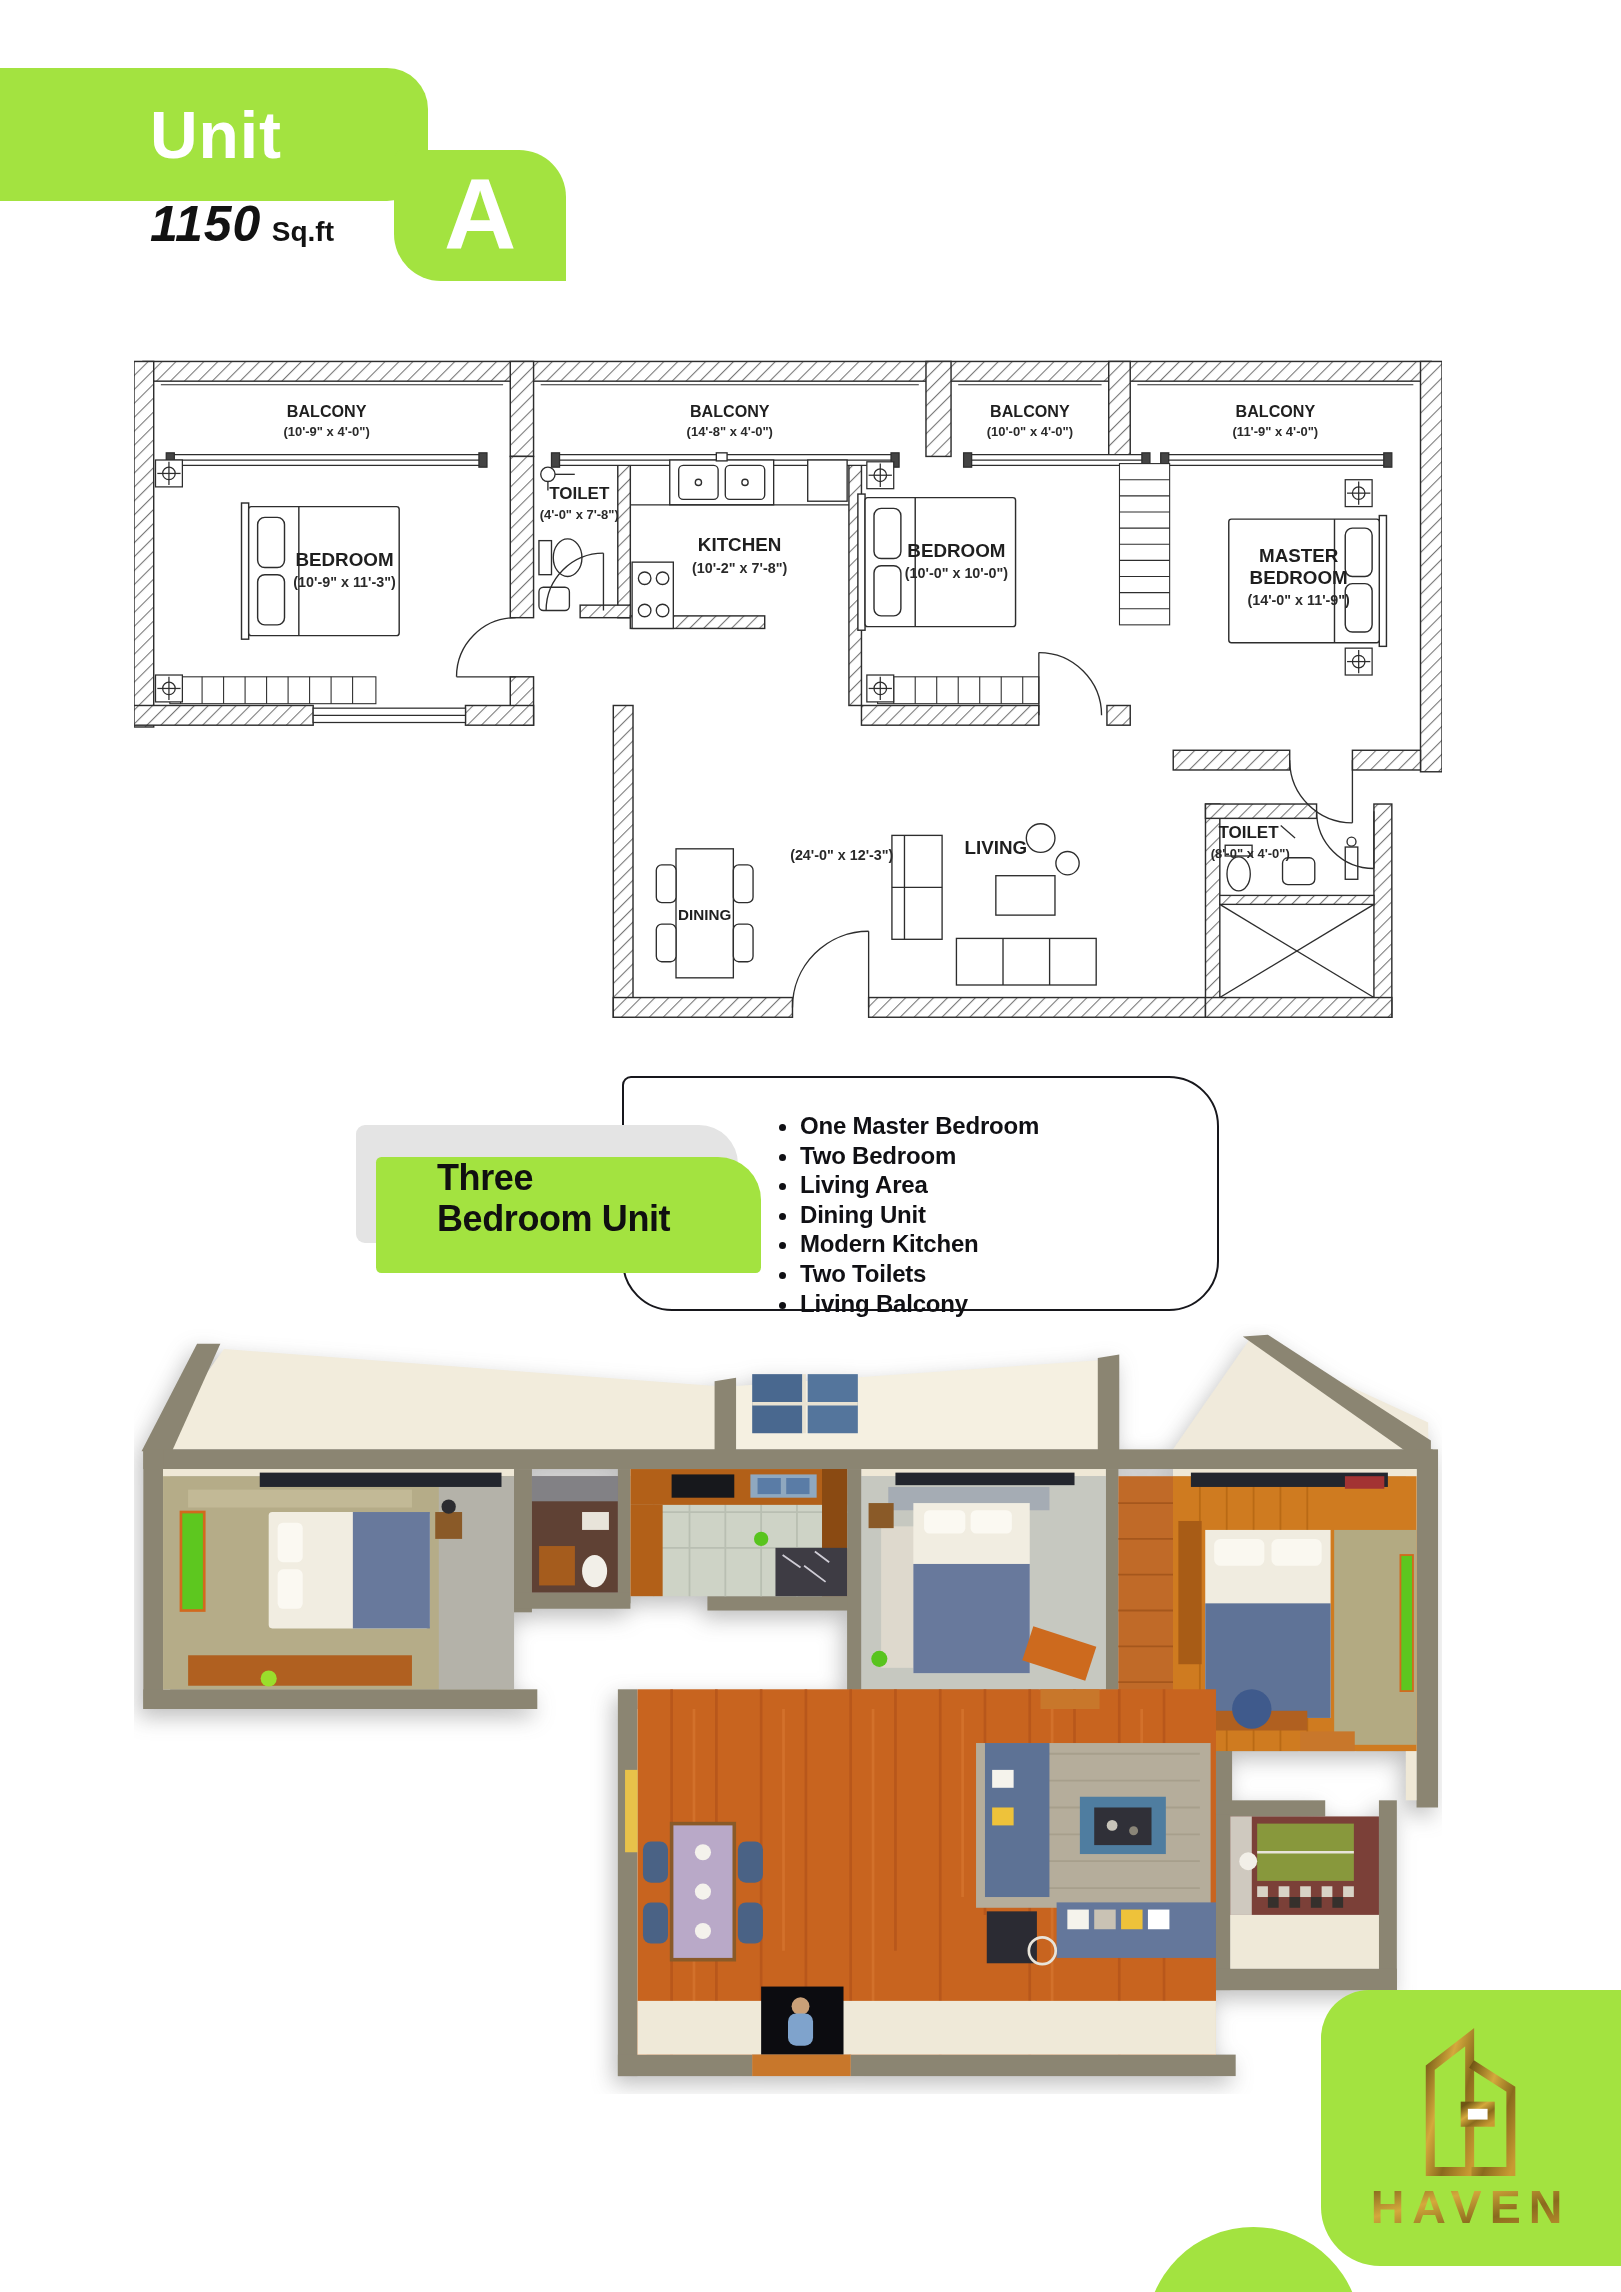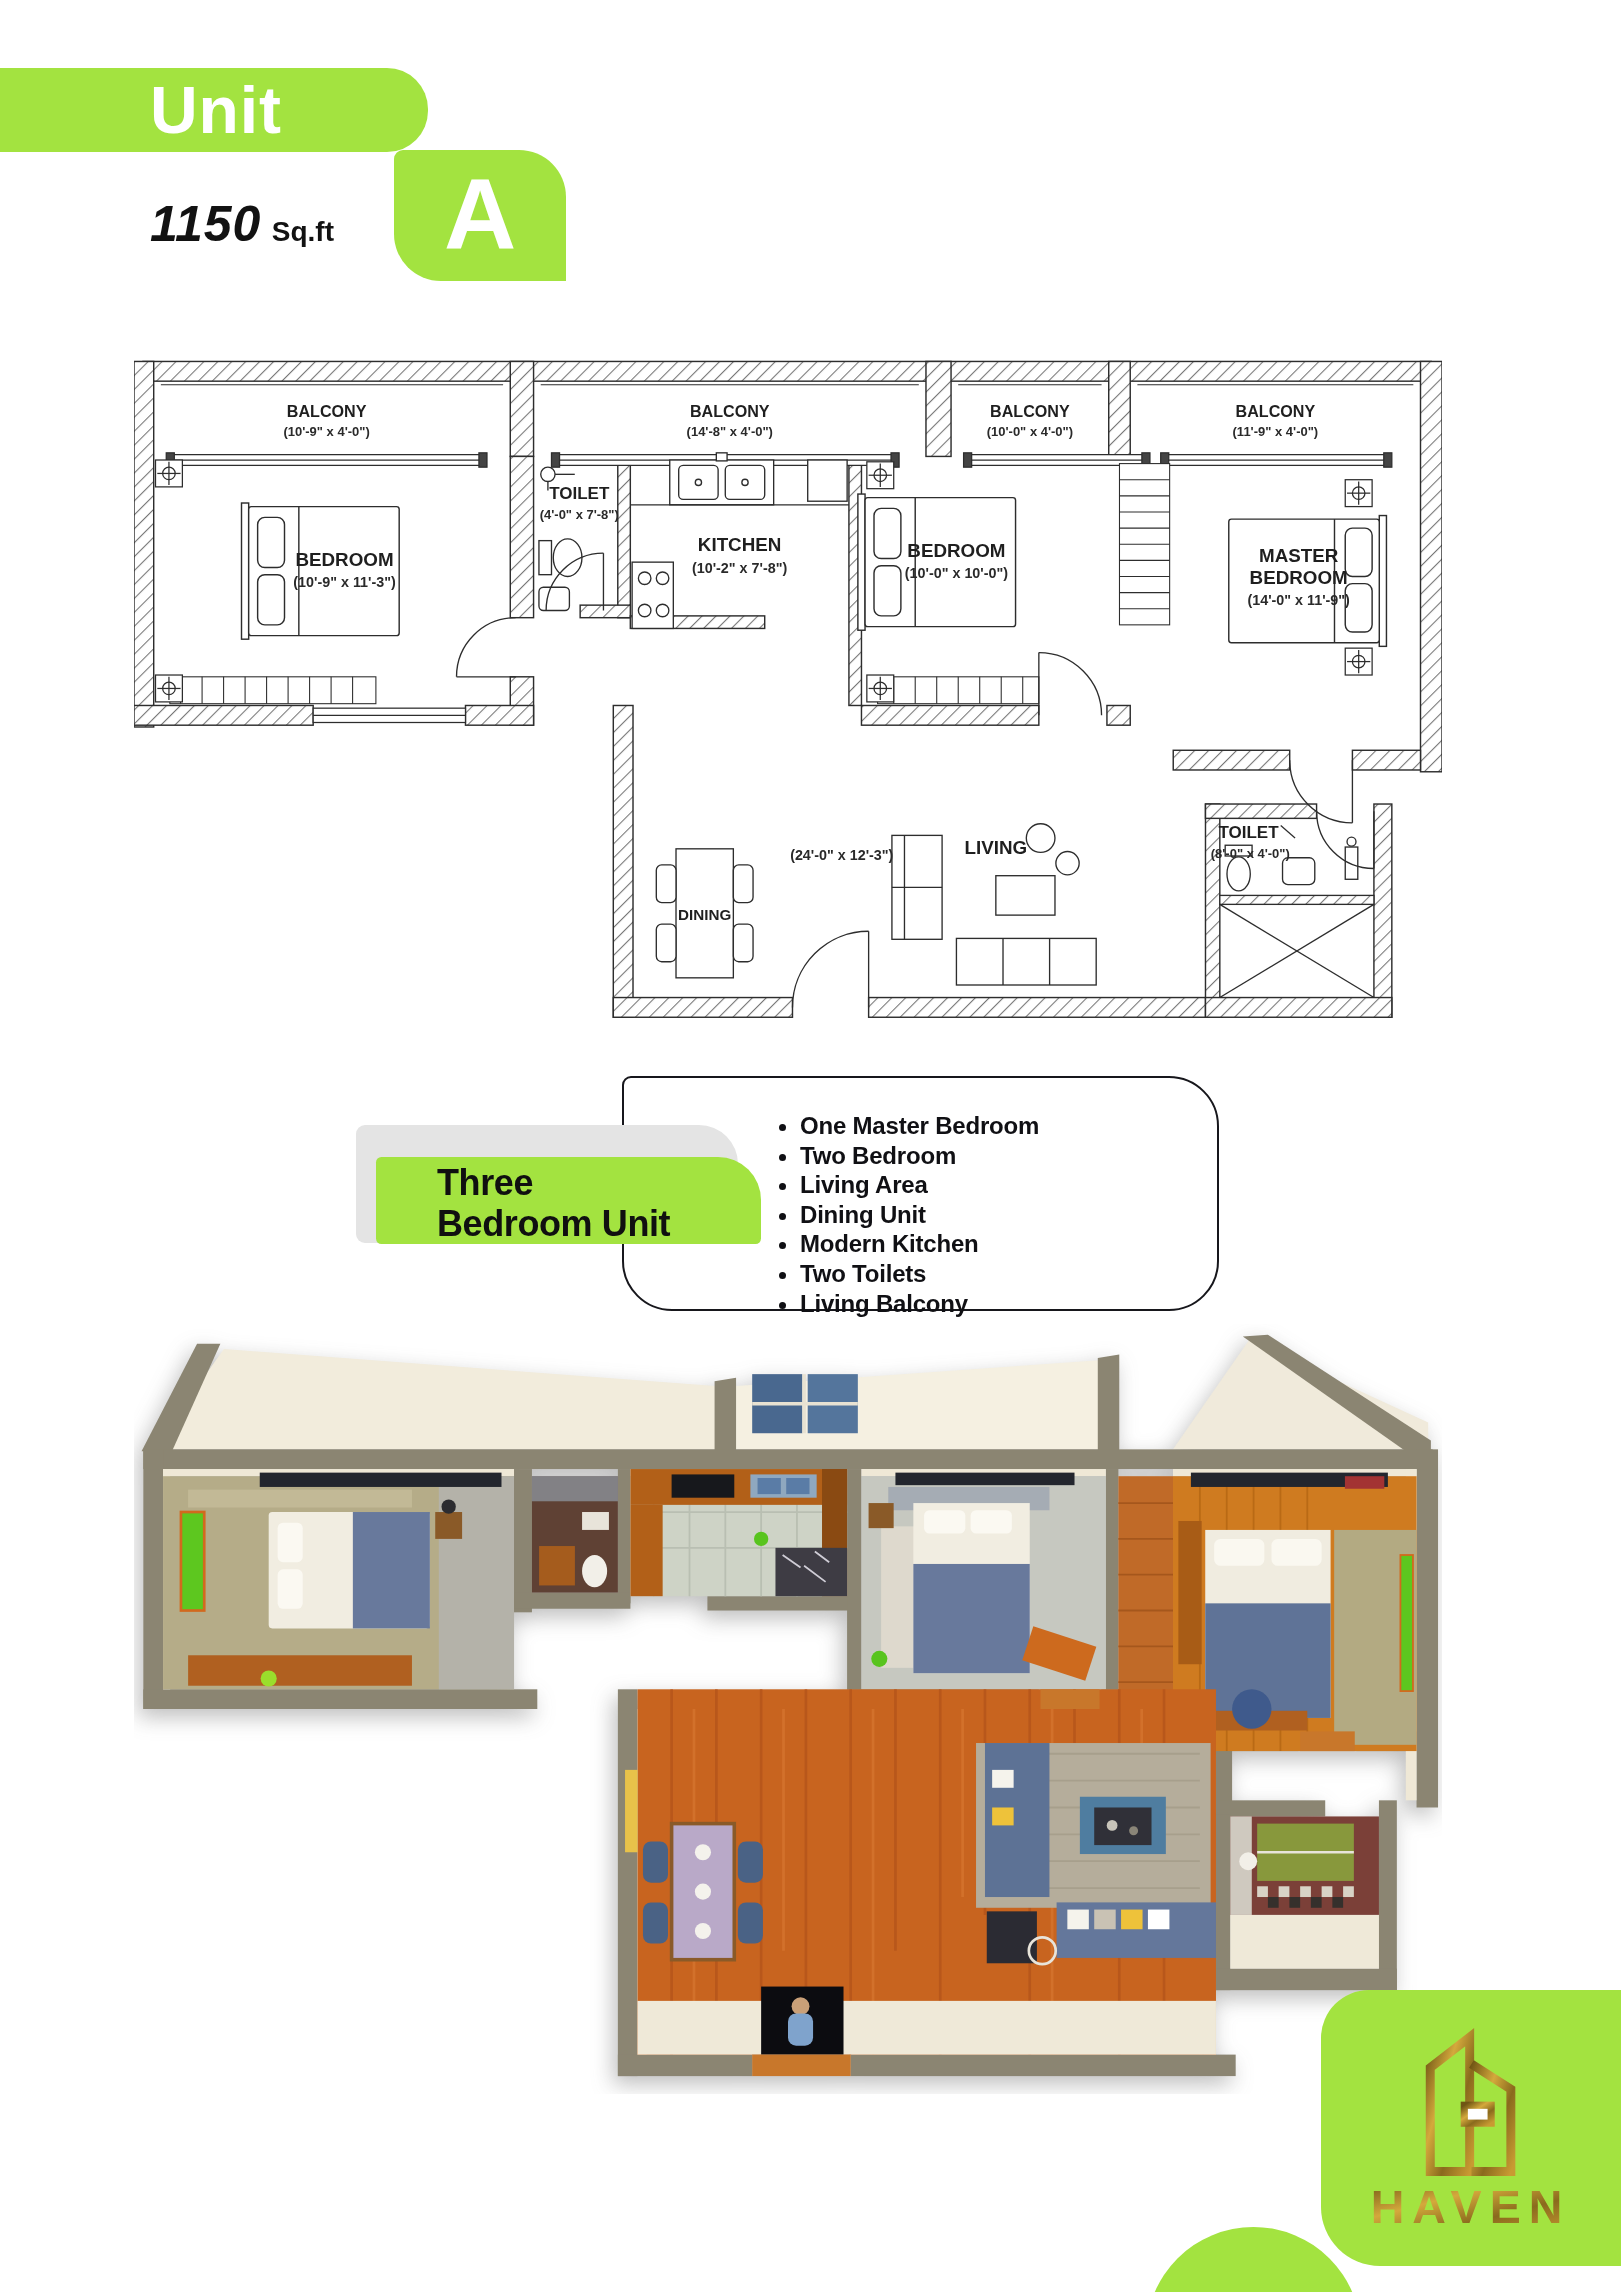--- a/index.html
+++ b/index.html
@@ -2,21 +2,21 @@
 <html style="font-size:14.3px"><head>
 <meta charset="utf-8">
 <style>
   html,body{margin:0;padding:0;}
   body{
     width:1621px;height:2293px;position:relative;background:#ffffff;
     font-family:"Liberation Sans", sans-serif;overflow:hidden;
   }
   
   .banner{
-    position:absolute;left:0;top:68px;width:428px;height:84px;
+    position:absolute;left:0;top:68px;width:428px;height:133px;
     background:#a3e340;border-radius:0 41px 41px 0;
     display:flex;align-items:center;
   }
   .banner span{
     margin-left:150px;font-size:66px;font-weight:800;color:#ffffff;letter-spacing:0.9px;
   }
   .area{
     position:absolute;left:150px;top:195px;white-space:nowrap;color:#121212;
   }
   .area .area-val{font-size:50px;font-weight:800;letter-spacing:0.9px;font-style:italic;}
@@ -37,23 +37,23 @@
     margin:0;padding:33px 0 0 176px;list-style:disc;color:#101014;
   }
   .features-box li{
     font-size:24px;font-weight:700;line-height:29.6px;letter-spacing:-0.2px;
   }
   .title-shadow{
     position:absolute;left:356px;top:1125px;width:382px;height:118px;
     background:#e4e4e4;border-radius:9px 39px 9px 9px;
   }
   .title-label{
-    position:absolute;left:376px;top:1157px;width:385px;height:87px;
+    position:absolute;left:376px;top:1157px;width:385px;height:116px;
     background:#a3e340;border-radius:5.4px 43px 5.4px 5.4px;
-    display:flex;flex-direction:column;justify-content:flex-end;
+    display:flex;flex-direction:column;justify-content:flex-start;
   }
   .title-label span{
     margin-left:61px;font-size:36px;font-weight:800;color:#101010;line-height:41px;letter-spacing:-0.4px;
   }
 
   
   .plan-svg{position:absolute;left:134px;top:347px;}
   .render-svg{position:absolute;left:134px;top:1324px;}
   .render-svg .shadowed{filter:drop-shadow(-5px 9px 12px rgba(70,70,70,0.35));}
 

